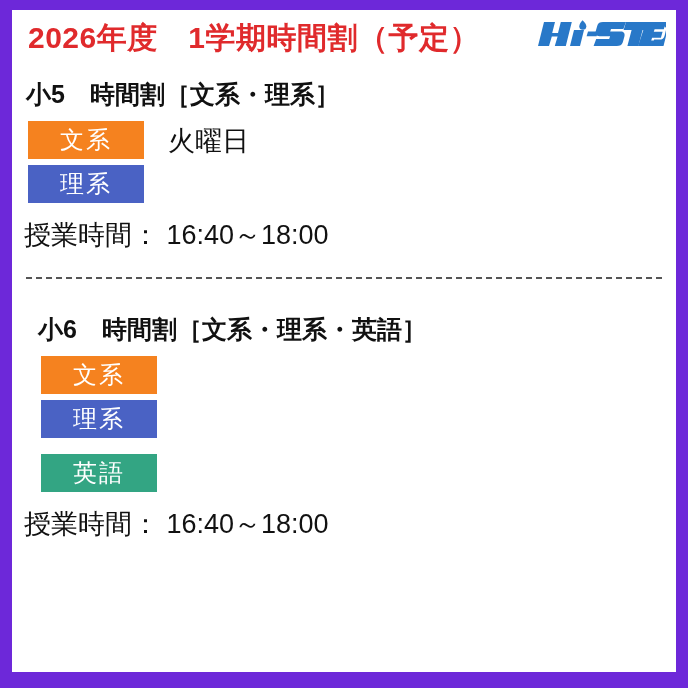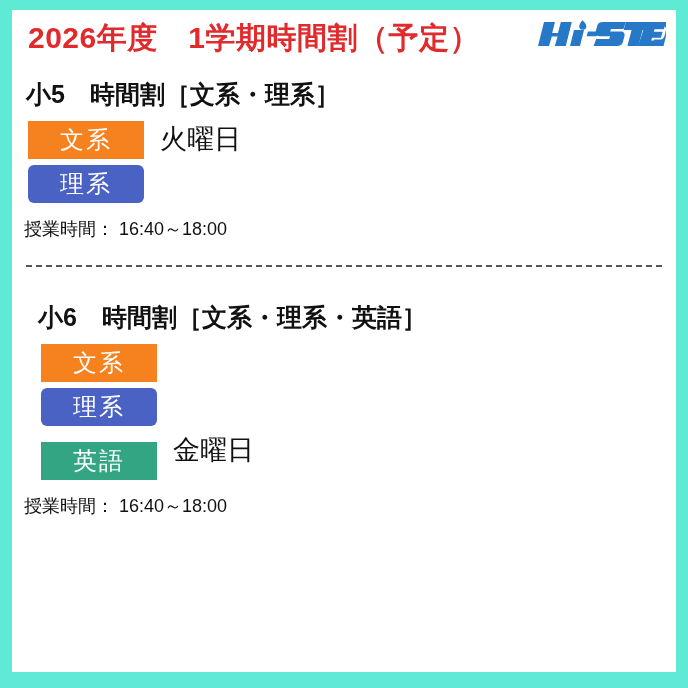--- a/index.html
+++ b/index.html
@@ -12,21 +12,21 @@
     overflow: hidden;
     font-family: "Liberation Sans", "DejaVu Sans", sans-serif;
     background: #ffffff;
   }
 
   #page {
     position: relative;
     width: 688px;
     height: 688px;
     box-sizing: border-box;
-    background: #5eead4;   
+    background: #6d28d9;   
   }
 
   
   #card {
     position: absolute;
     left: 12px;
     top: 10px;
     width: 664px;
     height: 662px;
     background: #ffffff;
@@ -66,50 +66,50 @@
     color: #111111;
     font-weight: bold;
     white-space: nowrap;
   }
   .sec-1 .section-heading { margin: 10px 0 0 14px; }
   .sec-2 .section-heading { margin: 18px 0 0 26px; }
 
   .rows { margin-top: 10px; }
   .row {
     display: flex;
-    align-items: flex-start;
+    align-items: flex-end;
     margin-bottom: 6px;
+    gap: 24px;
   }
   .sec-1 .row { margin-left: 16px; }
   .sec-2 .row { margin-left: 29px; }
 
   .badge {
     width: 116px;
     height: 38px;
     line-height: 38px;
     text-align: center;
     color: #ffffff;
     font-size: 24px;
     letter-spacing: 2px;
     box-sizing: border-box;
     flex: 0 0 auto;
   }
   .badge-orange { background: #f5821f; }
-  .badge-blue   { background: #4a62c4; border-radius: 6px; }
+  .badge-blue   { background: #4a62c4; }
   .badge-green  { background: #33a583; margin-top: 10px; }
 
   .row-value {
-    margin-left: 16px;
     font-size: 27px;
     color: #111111;
     white-space: nowrap;
   }
 
   .time-line {
-    font-size: 18px;
+    font-size: 27px;
     color: #111111;
     white-space: nowrap;
   }
   .sec-1 .time-line { margin: 14px 0 0 12px; }
   .sec-2 .time-line { margin: 14px 0 0 12px; }
 
   .divider {
     margin: 24px 14px 0 14px;
     border: 0;
     border-top: 2px dashed #555555;
@@ -177,21 +177,20 @@
         <div class="row">
           <div class="badge badge-orange">文系</div>
         </div>
 
         <div class="row">
           <div class="badge badge-blue">理系</div>
         </div>
 
         <div class="row">
           <div class="badge badge-green">英語</div>
-          <div class="row-value">金曜日</div>
         </div>
       </div>
 
       <div class="time-line">授業時間：  16:40～18:00</div>
     </div>
 
   </div>
 </div>
 
 </body></html>

